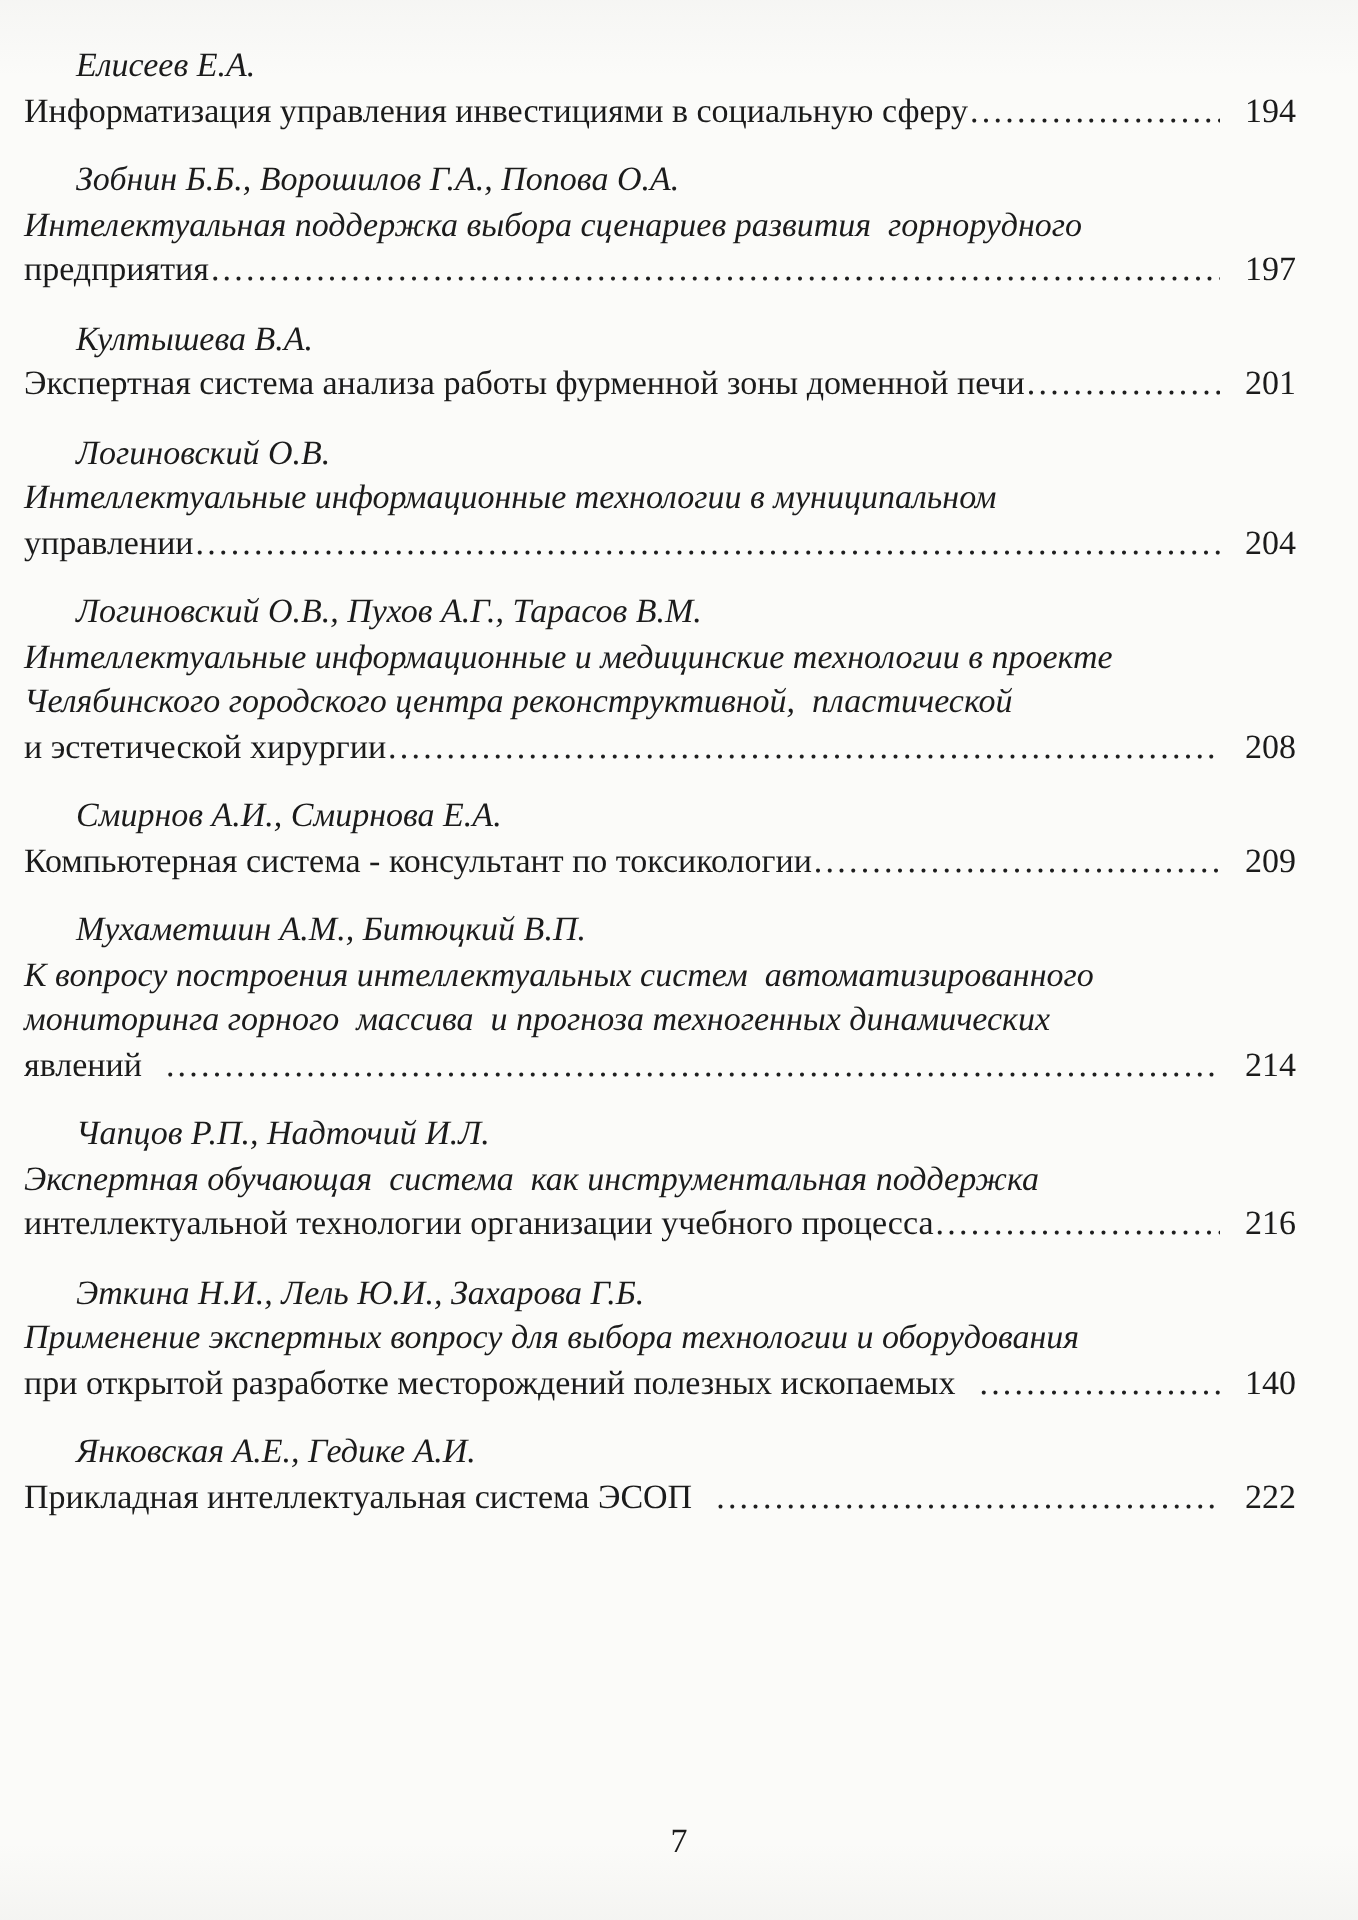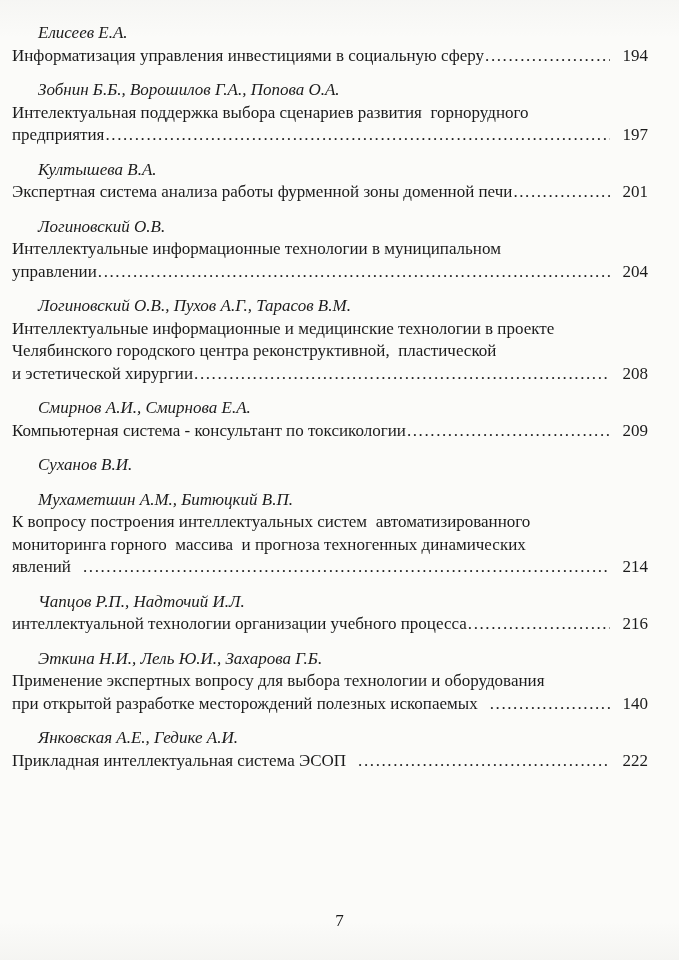--- a/index.html
+++ b/index.html
@@ -29,20 +29,21 @@
   .entry {
     margin-bottom: 12px;
   }
   .authors {
     font-style: italic;
     padding-left: 26px;
     white-space: pre-wrap;
   }
   .tline {
     white-space: pre-wrap;
+    font-style: italic;
   }
   .lastline {
     display: flex;
     align-items: flex-start;
   }
   .ttext {
     flex: 0 0 auto;
     white-space: pre;
   }
   .leader {
@@ -132,36 +133,36 @@
   <div class="entry">
     <div class="authors">Смирнов А.И., Смирнова Е.А.</div>
     <div class="lastline">
       <span class="ttext">Компьютерная система - консультант по токсикологии</span>
       <span class="leader"></span>
       <span class="pnum">209</span>
     </div>
   </div>
 
   <div class="entry">
-    <div class="authors">Суханов В.И.</div>
   </div>
 
   <div class="entry">
     <div class="authors">Мухаметшин А.М., Битюцкий В.П.</div>
     <div class="tline">К вопросу построения интеллектуальных систем  автоматизированного</div>
     <div class="tline">мониторинга горного  массива  и прогноза техногенных динамических</div>
     <div class="lastline">
       <span class="ttext">явлений</span>
       <span class="leader pregap"></span>
       <span class="pnum">214</span>
     </div>
   </div>
 
   <div class="entry">
     <div class="authors">Чапцов Р.П., Надточий И.Л.</div>
+    <div class="tline">Экспертная обучающая  система  как инструментальная поддержка</div>
     <div class="lastline">
       <span class="ttext">интеллектуальной технологии организации учебного процесса</span>
       <span class="leader"></span>
       <span class="pnum">216</span>
     </div>
   </div>
 
   <div class="entry">
     <div class="authors">Эткина Н.И., Лель Ю.И., Захарова Г.Б.</div>
     <div class="tline">Применение экспертных вопросу для выбора технологии и оборудования</div>

